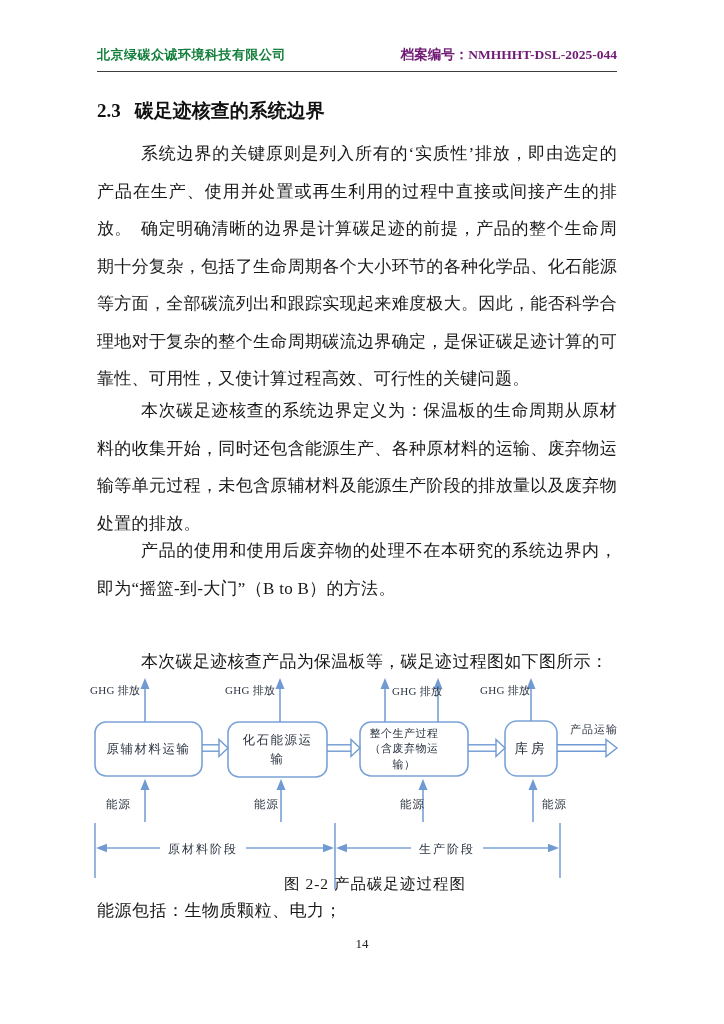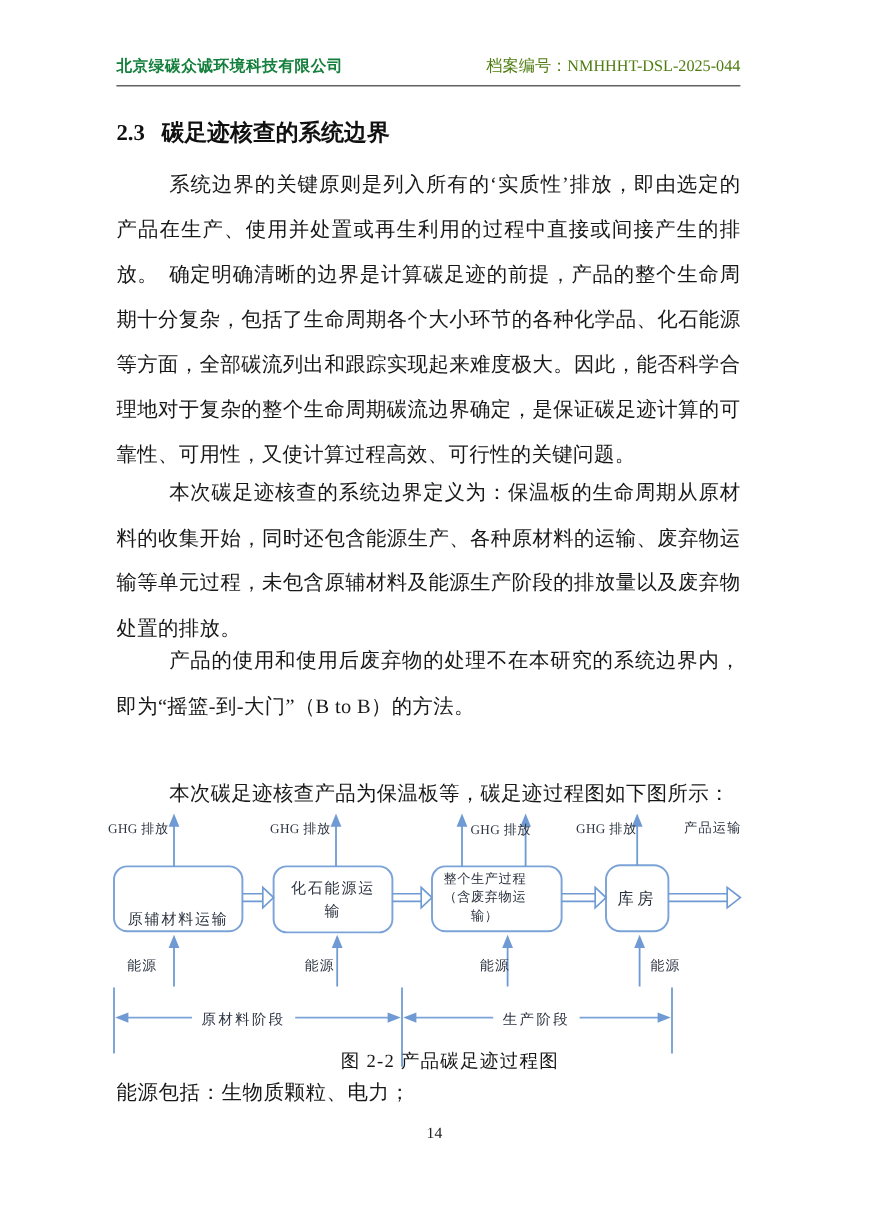--- a/index.html
+++ b/index.html
@@ -7,21 +7,21 @@
     position:relative;width:724px;height:1024px;background:#fff;overflow:hidden;
     font-family:"Liberation Serif","DejaVu Serif",serif;color:#1a1a1a;
   }
   
   .header{
     position:absolute;left:97px;top:46px;width:520px;
     display:flex;justify-content:space-between;align-items:flex-end;
     padding-bottom:7px;border-bottom:1.6px solid #3c3c3c;
   }
   .header .company{font-size:13px;font-weight:600;color:#15803d;letter-spacing:0.5px;}
-  .header .fileno{font-size:13.5px;font-weight:400;color:#4d7c0f;}
+  .header .fileno{font-size:13.5px;font-weight:700;color:#701a75;}
   
   .h-sec{position:absolute;left:97px;font-size:19px;font-weight:700;color:#111;}
   .h-sec .num{margin-right:14px;}
   
   .para{
     position:absolute;left:97px;width:520px;font-size:17px;line-height:37.5px;
     text-align:justify;text-indent:44px;letter-spacing:0.3px;color:#181818;
   }
   .para.single{text-align:left;}
   
@@ -132,28 +132,28 @@
       <polygon points="251,176 262,171.8 262,180.2"></polygon>
         <polygon points="474,176 463,171.8 463,180.2"></polygon>
     </g>
   </svg>
 
   <div class="dlabel ghg" style="left:90px;top:683px;">GHG 排放</div>
   <div class="dlabel ghg" style="left:225px;top:683px;">GHG 排放</div>
   <div class="dlabel ghg" style="left:392px;top:684px;">GHG 排放</div>
   <div class="dlabel ghg" style="left:480px;top:683px;">GHG 排放</div>
 
-  <div class="boxlabel" style="left:95px;top:722px;width:107px;height:54px;margin-top:17px;">原辅材料运输</div>
+  <div class="boxlabel" style="left:95px;top:722px;width:107px;height:54px;">原辅材料运输</div>
   <div class="boxlabel" style="left:228px;top:722px;width:99px;height:55px;">化石能源运
 输</div>
   <div class="boxlabel small" style="left:360px;top:722px;width:88px;height:54px;">整个生产过程
 （含废弃物运输）</div>
   <div class="boxlabel big" style="left:505px;top:721px;width:52px;height:55px;">库房</div>
 
-  <div class="dlabel product" style="left:570px;top:682px;text-align:right;">产品运输</div>
+  <div class="dlabel product" style="left:570px;top:722px;text-align:right;">产品运输</div>
 
   <div class="dlabel energy" style="left:106px;top:797px;">能源</div>
   <div class="dlabel energy" style="left:254px;top:797px;">能源</div>
   <div class="dlabel energy" style="left:400px;top:797px;">能源</div>
   <div class="dlabel energy" style="left:542px;top:797px;">能源</div>
 
   <div class="dlabel stage" style="left:203px;top:841px;">原材料阶段</div>
   <div class="dlabel stage" style="left:447px;top:841px;">生产阶段</div>
 
   <div class="caption">图 2-2 产品碳足迹过程图</div>

